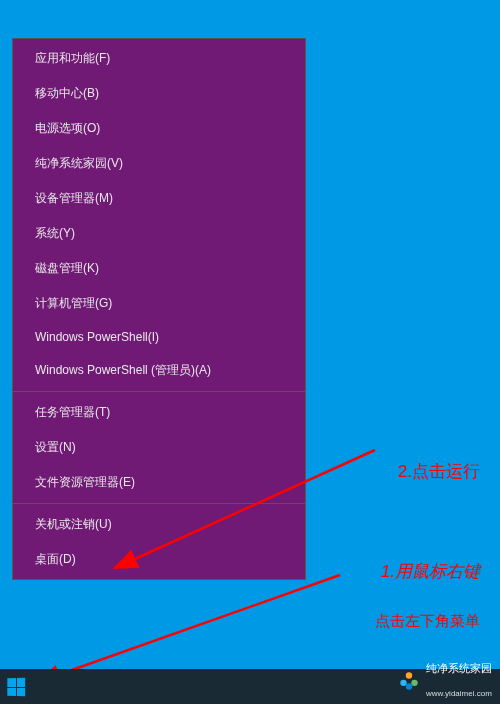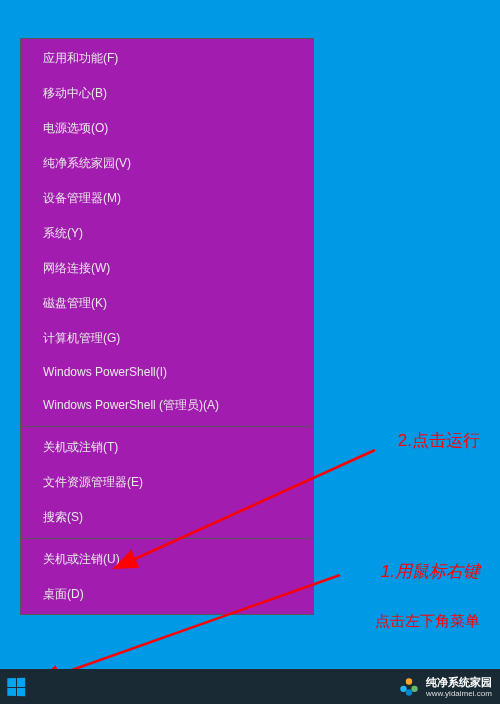--- a/index.html
+++ b/index.html
@@ -18,24 +18,24 @@
     }
     
     .desktop {
       width: 100%;
       height: 100%;
       position: relative;
     }
     
     .context-menu {
       position: absolute;
-      left: 20px;
+      left: 12px;
       top: 38px;
       width: 294px;
-      background: #a21caf;
+      background: #701a75;
       border: 1px solid #555;
       padding: 2px 0;
     }
     
     .menu-item {
       padding: 9px 22px;
       color: #e8e8e8;
       font-size: 12px;
       cursor: pointer;
     }
@@ -97,21 +97,21 @@
     
     .annotation-1-sub {
       right: 20px;
       top: 612px;
       font-size: 15px;
       font-family: Liberation Mono, monospace;
     }
     
     .annotation-2 {
       right: 20px;
-      top: 429px;
+      top: 460px;
     }
     
     .watermark {
       position: absolute;
       right: 8px;
       bottom: 6px;
       display: flex;
       align-items: center;
       gap: 6px;
     }
@@ -124,27 +124,27 @@
     
     .watermark-text {
       display: flex;
       flex-direction: column;
       line-height: 1;
     }
     
     .watermark-title {
       color: #fff;
       font-size: 11px;
-      font-weight: bold;
+      font-weight: normal;
     }
     
     .watermark-url {
       color: #ddd;
       font-size: 8px;
-      margin-top: 2px;
+      margin-top: 16px;
     }
     
     svg.arrow-svg {
       position: absolute;
       top: 0;
       left: 0;
       width: 500px;
       height: 704px;
       pointer-events: none;
     }
@@ -154,31 +154,30 @@
 
 <div class="desktop">
 
   <div class="context-menu">
     <div class="menu-item">应用和功能(F)</div>
     <div class="menu-item">移动中心(B)</div>
     <div class="menu-item">电源选项(O)</div>
     <div class="menu-item">纯净系统家园(V)</div>
     <div class="menu-item">设备管理器(M)</div>
     <div class="menu-item">系统(Y)</div>
-    <div class="menu-item">网络连接(W)</div>
     <div class="menu-item">磁盘管理(K)</div>
     <div class="menu-item">计算机管理(G)</div>
     <div class="menu-item">Windows PowerShell(I)</div>
     <div class="menu-item">Windows PowerShell (管理员)(A)</div>
 
     <div class="menu-divider"></div>
 
-    <div class="menu-item">关机或注销(T)</div>
+    <div class="menu-item">任务管理器(T)</div>
+    <div class="menu-item">设置(N)</div>
     <div class="menu-item">文件资源管理器(E)</div>
-    <div class="menu-item">搜索(S)</div>
 
     <div class="menu-divider"></div>
 
     <div class="menu-item">关机或注销(U)</div>
     <div class="menu-item">桌面(D)</div>
   </div>
 
   <svg class="arrow-svg">
     <defs>
       <marker id="arrowhead" markerWidth="10" markerHeight="8" refX="9" refY="4" orient="auto">

